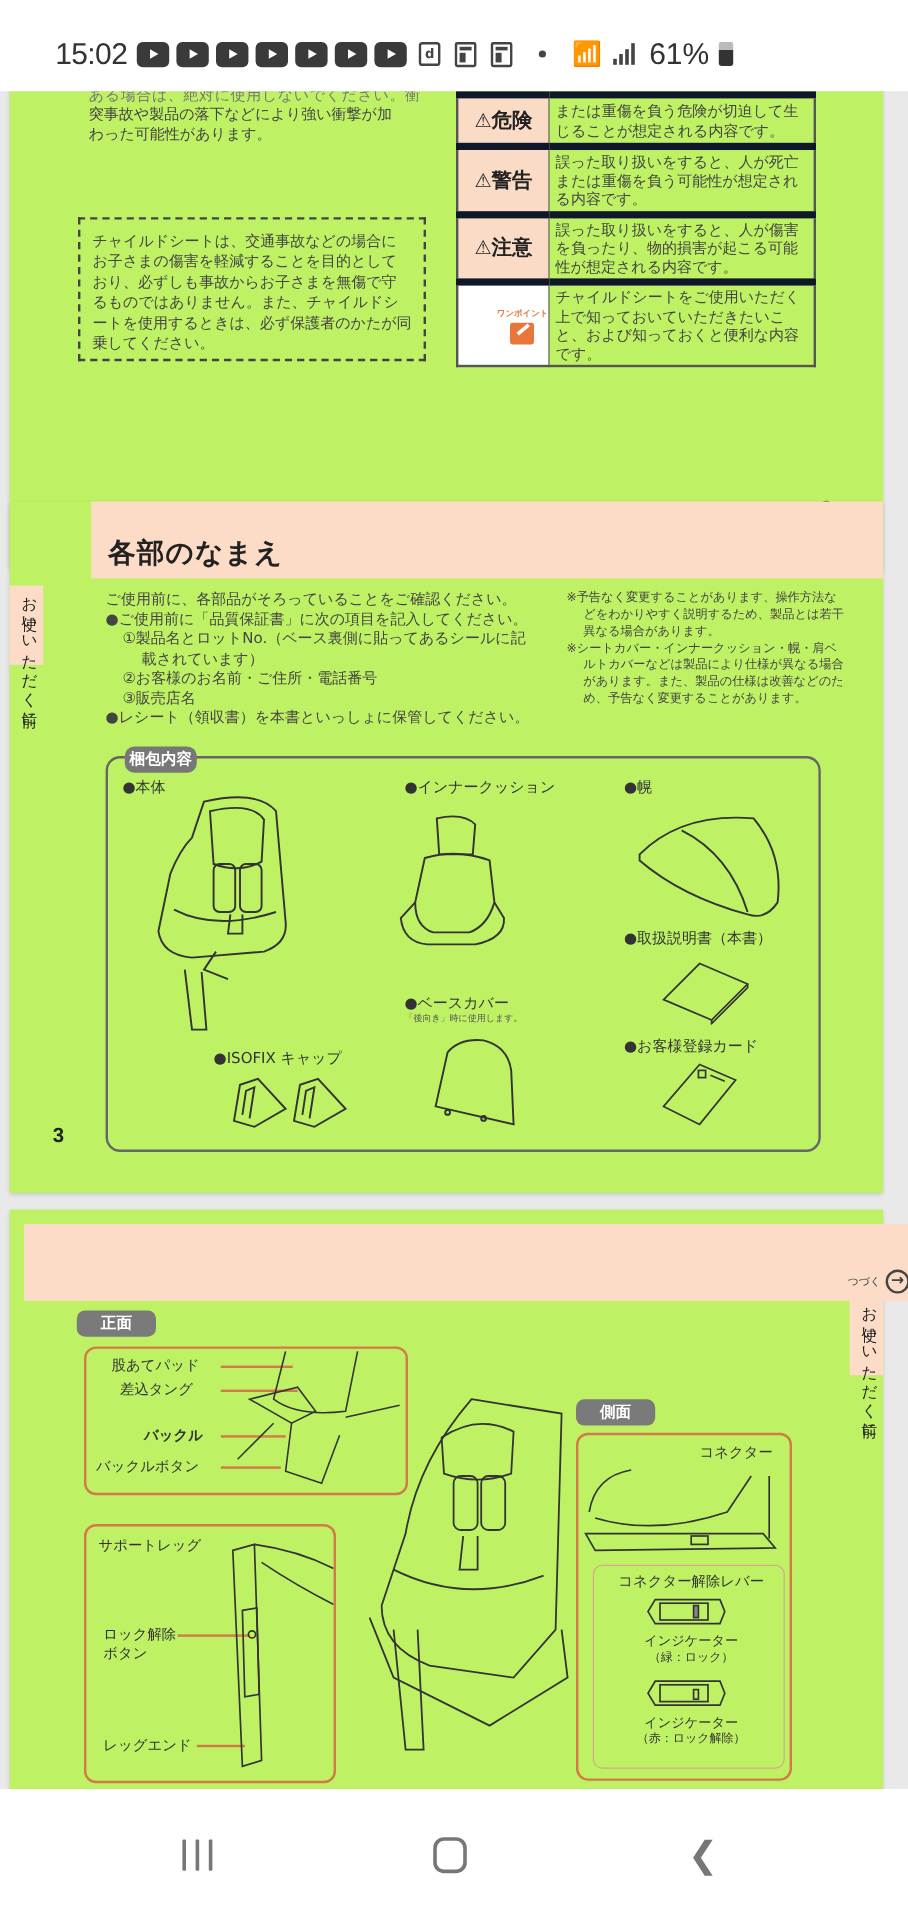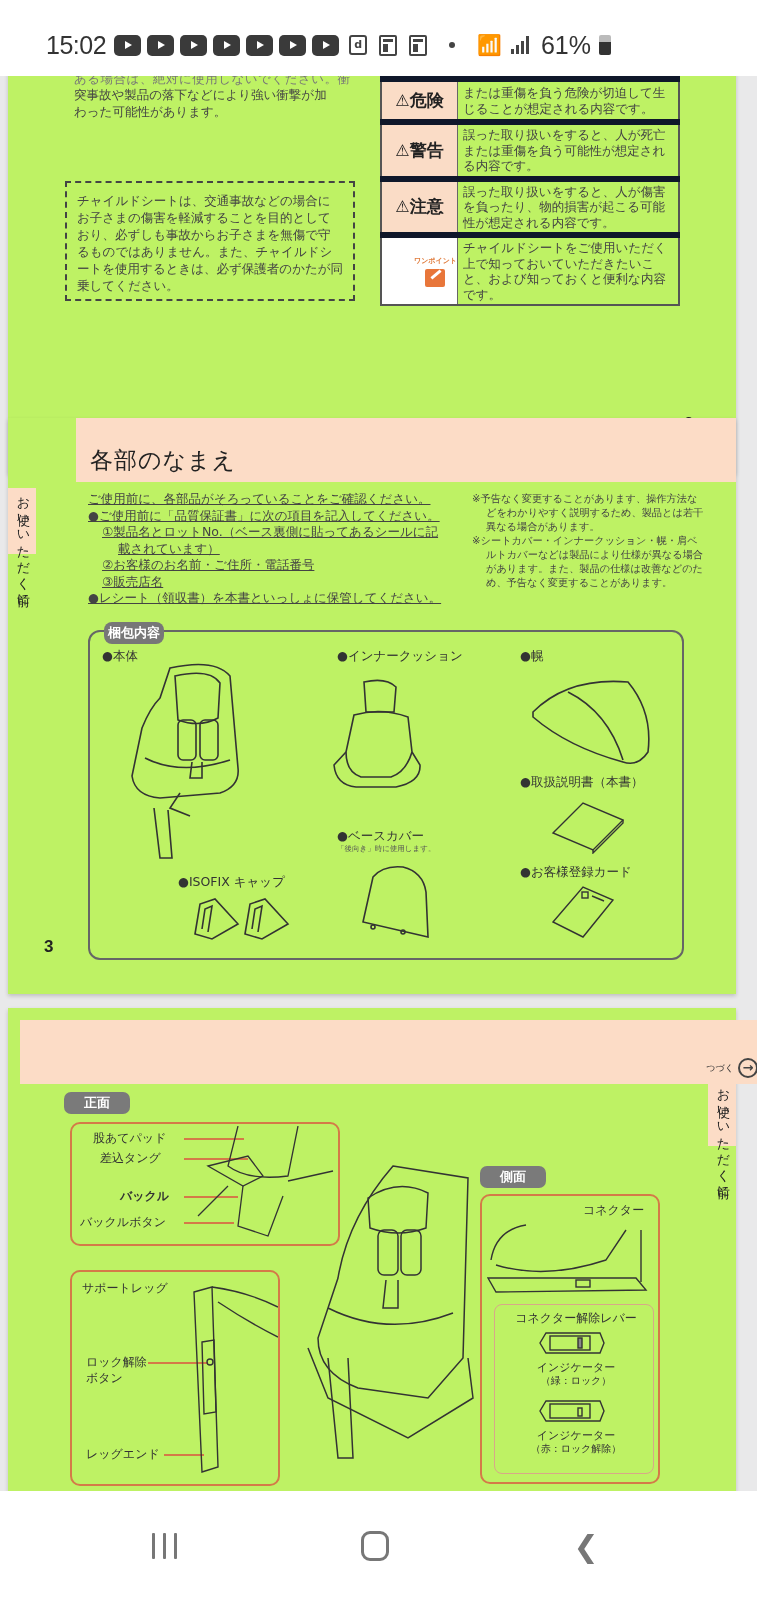--- a/index.html
+++ b/index.html
@@ -41,24 +41,24 @@
   .hz-desc { font-size: 12.5px; line-height: 15.5px; color: #444; padding: 2px 5px; }
   .tri { font-size: 16px; font-weight: bold; }
   .onepoint { display: flex; flex-direction: column; align-items: center; gap: 3px; padding-left: 32px; }
   .onepoint-label { font-size: 7px; color: #e07a3a; }
   .onepoint-icon { width: 20px; height: 18px; background: #e8763a; border-radius: 2px; position: relative; }
   .onepoint-icon::after { content: ""; position: absolute; left: 5px; top: 4px; width: 12px; height: 3px; background: #fff; transform: rotate(-40deg); }
   .page-num { position: absolute; font-size: 17px; font-weight: bold; color: #222; font-family: "Liberation Sans", sans-serif; }
 
   
   .p2-header { position: absolute; left: 68px; top: 0; width: 660px; height: 64px; background: #fcdcc6; }
-  .p2-title { position: absolute; left: 14px; bottom: 6px; font-size: 23px; font-weight: normal; color: #222; letter-spacing: 1px; }
+  .p2-title { position: absolute; left: 14px; bottom: 6px; font-size: 23px; font-weight: bold; color: #222; letter-spacing: 1px; }
   .side-tab { position: absolute; width: 28px; background: #fcdcc6; }
   .side-tab-text { position: absolute; writing-mode: vertical-rl; font-size: 13px; color: #222; letter-spacing: 1px; font-weight: 500; }
-  .p2-intro { position: absolute; left: 80px; top: 73px; width: 360px; font-size: 12.5px; line-height: 16.5px; color: #444; text-decoration: underline; }
+  .p2-intro { position: absolute; left: 80px; top: 73px; width: 360px; font-size: 12.5px; line-height: 16.5px; color: #444; }
   .indent { padding-left: 14px; }
   .indent2 { padding-left: 30px; }
   .p2-notes { position: absolute; left: 464px; top: 74px; width: 232px; font-size: 10.2px; line-height: 14px; color: #444; }
   .note-item { padding-left: 14px; text-indent: -14px; }
   .contents-box { position: absolute; left: 80px; top: 212px; width: 596px; height: 330px; border: 2.5px solid #666; border-radius: 12px; }
   .contents-label { position: absolute; left: 14px; top: -10px; background: #777; color: #fff; font-size: 13px; font-weight: bold; padding: 2px 4px; border-radius: 8px; }
   .item-label { position: absolute; font-size: 12.5px; color: #333; white-space: nowrap; }
   .item-sub { position: absolute; font-size: 7.5px; color: #555; white-space: nowrap; }
   .illus { position: absolute; }
 

